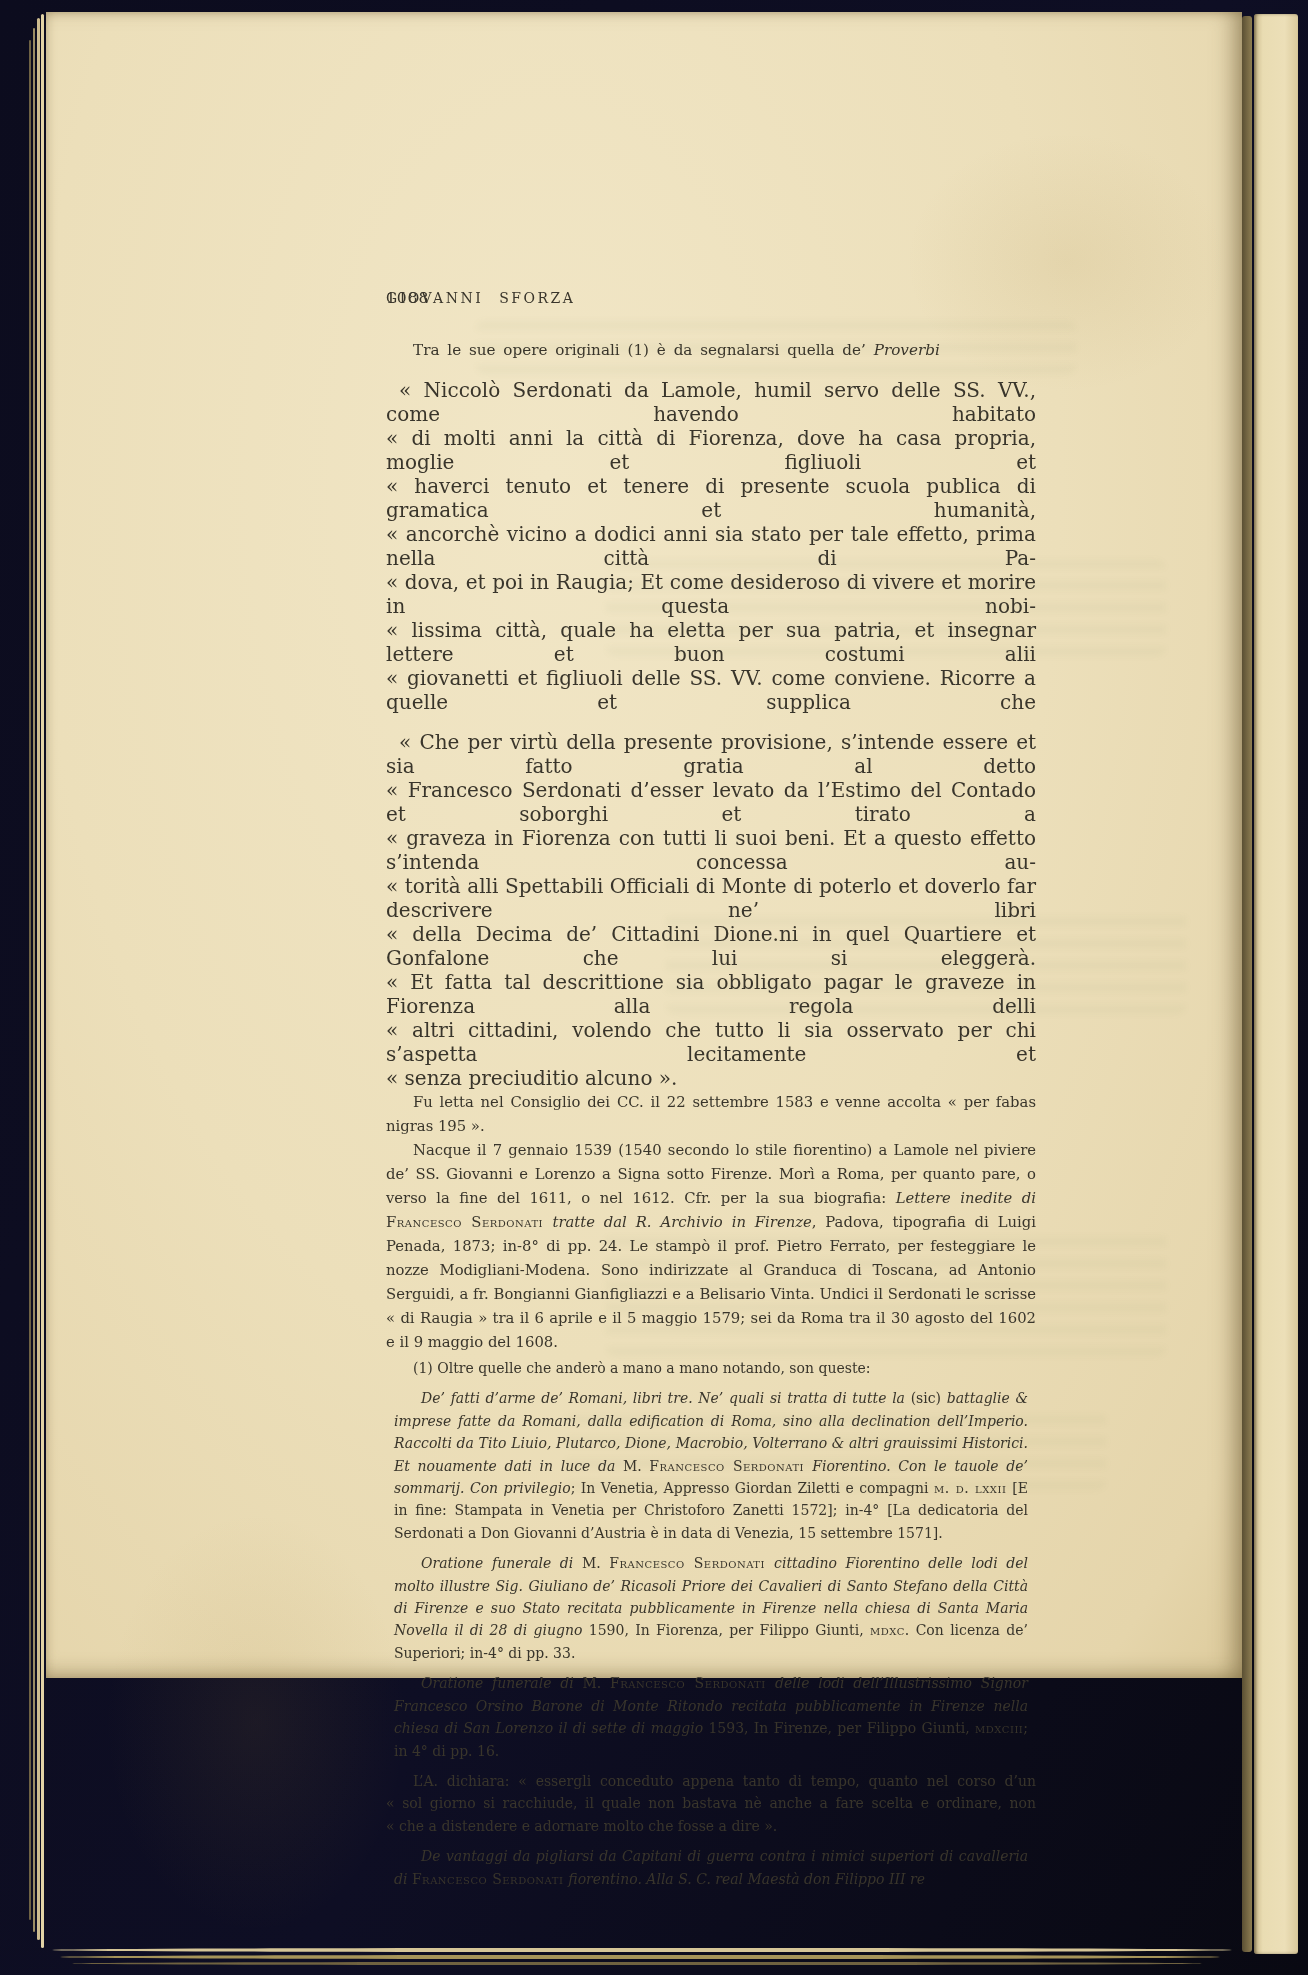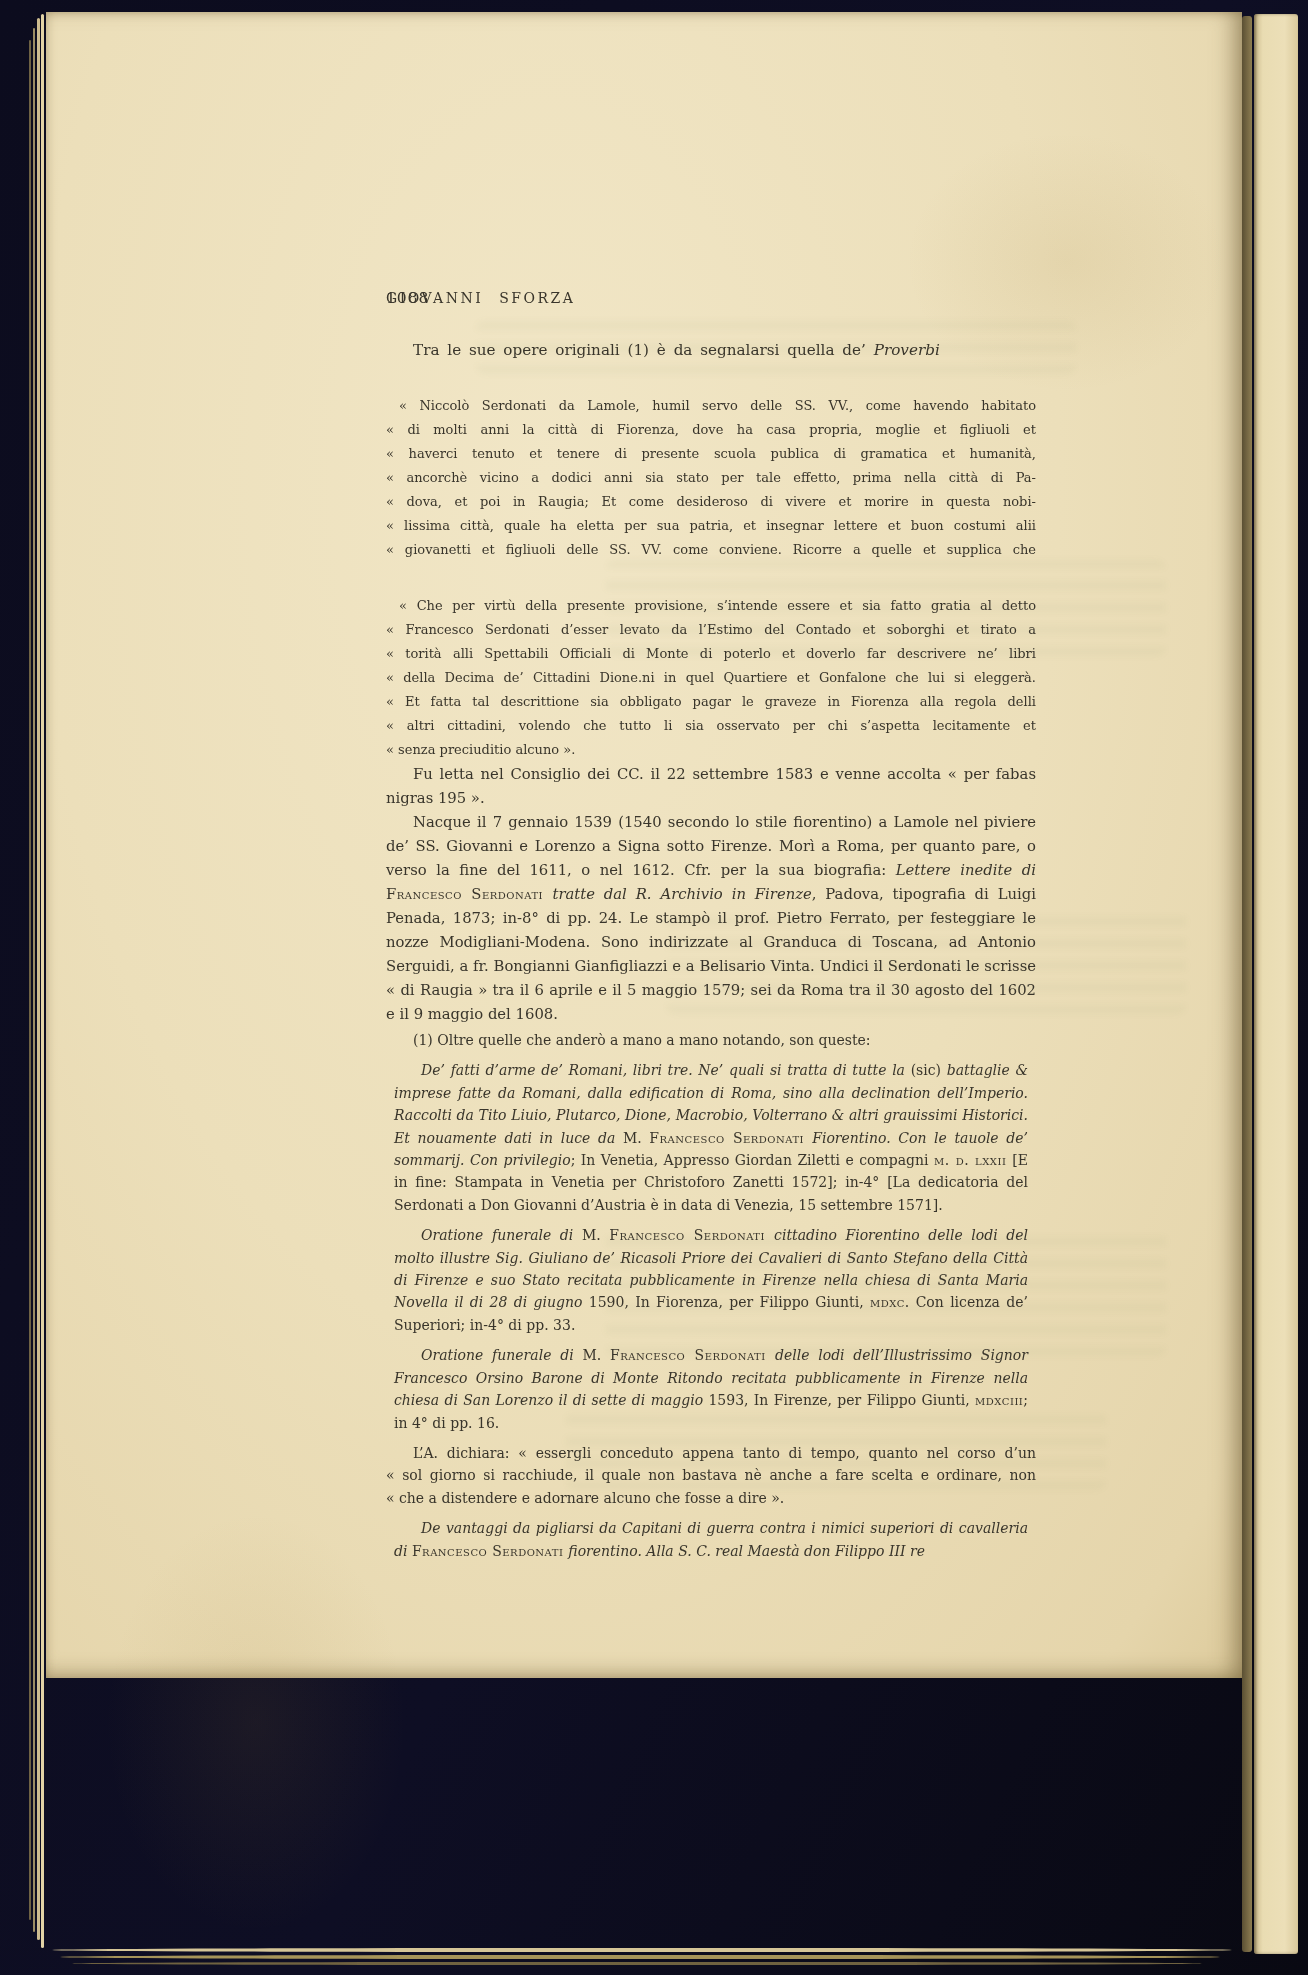--- a/index.html
+++ b/index.html
@@ -49,21 +49,21 @@
   .content{position:absolute;left:340px;top:276px;width:650px;color:#39352b;}
 
   .header-row{position:relative;height:26px;font-size:15.5px;}
   .page-num{position:absolute;left:0;top:1px;letter-spacing:1px;}
   .running-title{position:absolute;left:0;top:2px;width:560px;
     font-size:14px;letter-spacing:2.5px;word-spacing:9px;}
 
   .intro{margin-top:24px;font-size:15.2px;text-indent:27px;word-spacing:3px;line-height:24px;}
   .intro .seg-i{font-style:italic;}
 
-  .quote{margin-top:32px;font-size:13px;line-height:24px;}
+  .quote{margin-top:16px;font-size:20px;line-height:24px;}
   .quote .line:first-child{text-indent:13px;}
   .line{text-align:left;}
   .line.just{text-align:justify;-moz-text-align-last:justify;text-align-last:justify;}
 
   .para{margin:0;font-size:14.8px;line-height:24px;text-align:justify;text-indent:27px;}
 
   .footnote{margin-top:3px;font-size:14px;line-height:22.4px;}
   .fn-intro{text-indent:27px;}
   .fn-item{margin:8px;text-align:justify;text-indent:27px;}
   .fn-lines .line:first-child{text-indent:27px;}
@@ -108,37 +108,38 @@
           <div class="line just">« di molti anni la città di Fiorenza, dove ha casa propria, moglie et figliuoli et</div>
           <div class="line just">« haverci tenuto et tenere di presente scuola publica di gramatica et humanità,</div>
           <div class="line just">« ancorchè vicino a dodici anni sia stato per tale effetto, prima nella città di Pa-</div>
           <div class="line just">« dova, et poi in Raugia; Et come desideroso di vivere et morire in questa nobi-</div>
           <div class="line just">« lissima città, quale ha eletta per sua patria, et insegnar lettere et buon costumi alii</div>
           <div class="line just">« giovanetti et figliuoli delle SS. VV. come conviene. Ricorre a quelle et supplica che</div>
         </div>
       <div class="quote q2">
           <div class="line just">« Che per virtù della presente provisione, s’intende essere et sia fatto gratia al detto</div>
           <div class="line just">« Francesco Serdonati d’esser levato da l’Estimo del Contado et soborghi et tirato a</div>
+          <div class="line just">« graveza in Fiorenza con tutti li suoi beni. Et a questo effetto s’intenda concessa au-</div>
           <div class="line just">« torità alli Spettabili Officiali di Monte di poterlo et doverlo far descrivere ne’ libri</div>
           <div class="line just">« della Decima de’ Cittadini Dione.ni in quel Quartiere et Gonfalone che lui si eleggerà.</div>
           <div class="line just">« Et fatta tal descrittione sia obbligato pagar le graveze in Fiorenza alla regola delli</div>
           <div class="line just">« altri cittadini, volendo che tutto li sia osservato per chi s’aspetta lecitamente et</div>
           <div class="line">« senza preciuditio alcuno ».</div>
         </div>
 
       <p class="para"><span class="seg-n">Fu letta nel Consiglio dei CC. il 22 settembre 1583 e venne accolta « per fabas nigras 195 ».</span></p>
       <p class="para"><span class="seg-n">Nacque il 7 gennaio 1539 (1540 secondo lo stile fiorentino) a Lamole nel piviere de’ SS. Giovanni e Lorenzo a Signa sotto Firenze. Morì a Roma, per quanto pare, o verso la fine del 1611, o nel 1612. Cfr. per la sua biografia: </span><span class="seg-i">Lettere inedite di </span><span class="seg-sc">Francesco Serdonati </span><span class="seg-i">tratte dal R. Archivio in Firenze</span><span class="seg-n">, Padova, tipografia di Luigi Penada, 1873; in-8° di pp. 24. Le stampò il prof. Pietro Ferrato, per festeggiare le nozze Modigliani-Modena. Sono indirizzate al Granduca di Toscana, ad Antonio Serguidi, a fr. Bongianni Gianfigliazzi e a Belisario Vinta. Undici il Serdonati le scrisse « di Raugia » tra il 6 aprile e il 5 maggio 1579; sei da Roma tra il 30 agosto del 1602 e il 9 maggio del 1608.</span></p>
 
       <div class="footnote">
         <div class="fn-intro">(1) Oltre quelle che anderò a mano a mano notando, son queste:</div>
         <p class="fn-item"><span class="seg-i">De’ fatti d’arme de’ Romani, libri tre. Ne’ quali si tratta di tutte la </span><span class="seg-n">(sic)</span><span class="seg-i"> battaglie &amp; imprese fatte da Romani, dalla edification di Roma, sino alla declination dell’Imperio. Raccolti da Tito Liuio, Plutarco, Dione, Macrobio, Volterrano &amp; altri grauissimi Historici. Et nouamente dati in luce da </span><span class="seg-n">M. </span><span class="seg-sc">Francesco Serdonati </span><span class="seg-i">Fiorentino. Con le tauole de’ sommarij. Con privilegio</span><span class="seg-n">; In Venetia, Appresso Giordan Ziletti e compagni </span><span class="seg-sc">m. d. lxxii </span><span class="seg-n">[E in fine: Stampata in Venetia per Christoforo Zanetti 1572]; in-4° [La dedicatoria del Serdonati a Don Giovanni d’Austria è in data di Venezia, 15 settembre 1571].</span></p>
         <p class="fn-item"><span class="seg-i">Oratione funerale di </span><span class="seg-n">M. </span><span class="seg-sc">Francesco Serdonati </span><span class="seg-i">cittadino Fiorentino delle lodi del molto illustre Sig. Giuliano de’ Ricasoli Priore dei Cavalieri di Santo Stefano della Città di Firenze e suo Stato recitata pubblicamente in Firenze nella chiesa di Santa Maria Novella il di 28 di giugno </span><span class="seg-n">1590, In Fiorenza, per Filippo Giunti, </span><span class="seg-sc">mdxc</span><span class="seg-n">. Con licenza de’ Superiori; in-4° di pp. 33.</span></p>
         <p class="fn-item"><span class="seg-i">Oratione funerale di </span><span class="seg-n">M. </span><span class="seg-sc">Francesco Serdonati </span><span class="seg-i">delle lodi dell’Illustrissimo Signor Francesco Orsino Barone di Monte Ritondo recitata pubblicamente in Firenze nella chiesa di San Lorenzo il di sette di maggio </span><span class="seg-n">1593, In Firenze, per Filippo Giunti, </span><span class="seg-sc">mdxciii</span><span class="seg-n">; in 4° di pp. 16.</span></p>
         <div class="fn-lines">
             <div class="line just">L’A. dichiara: « essergli conceduto appena tanto di tempo, quanto nel corso d’un</div>
             <div class="line just">« sol giorno si racchiude, il quale non bastava nè anche a fare scelta e ordinare, non</div>
-            <div class="line">« che a distendere e adornare alcuno che fosse a dire ».</div>
+            <div class="line">« che a distendere e adornare molto che fosse a dire ».</div>
           </div>
         <p class="fn-item"><span class="seg-i">De vantaggi da pigliarsi da Capitani di guerra contra i nimici superiori di cavalleria di </span><span class="seg-sc">Francesco Serdonati </span><span class="seg-i">fiorentino. Alla S. C. real Maestà don Filippo III re</span></p>
       </div>
     </div>
   </div>
 </div>
 
 </body></html>

